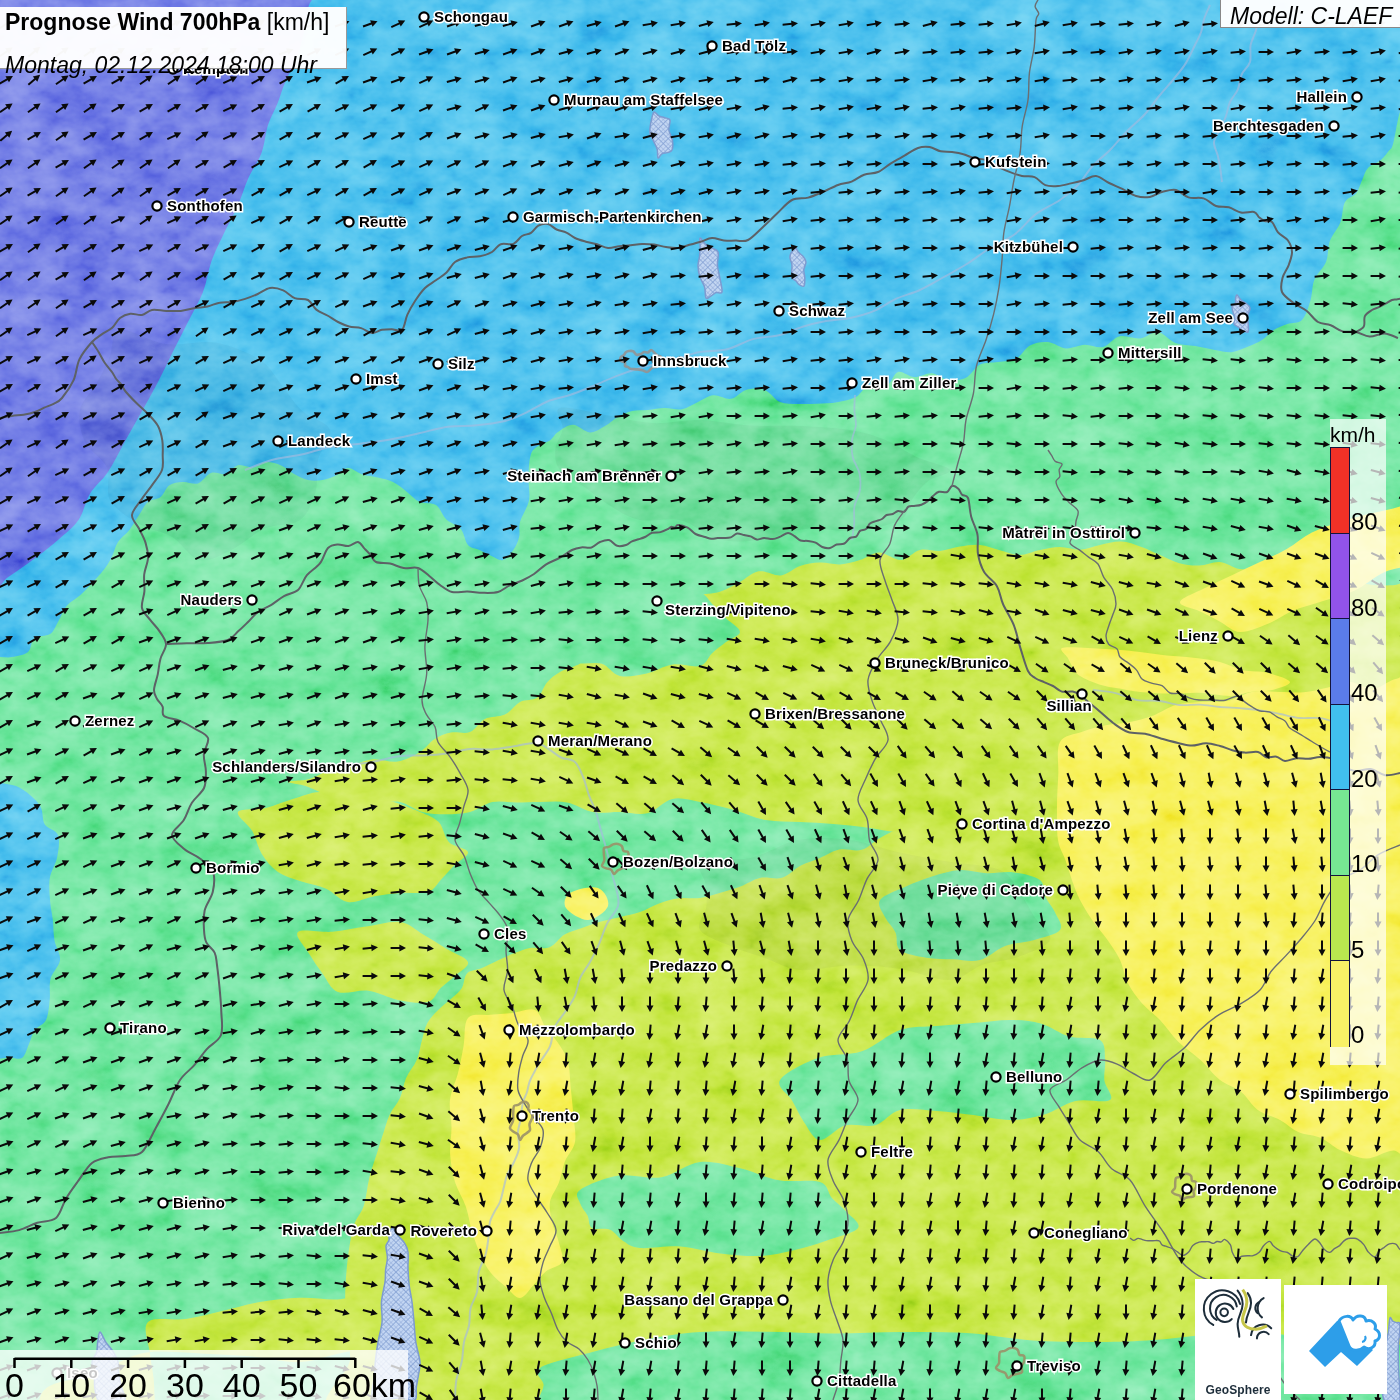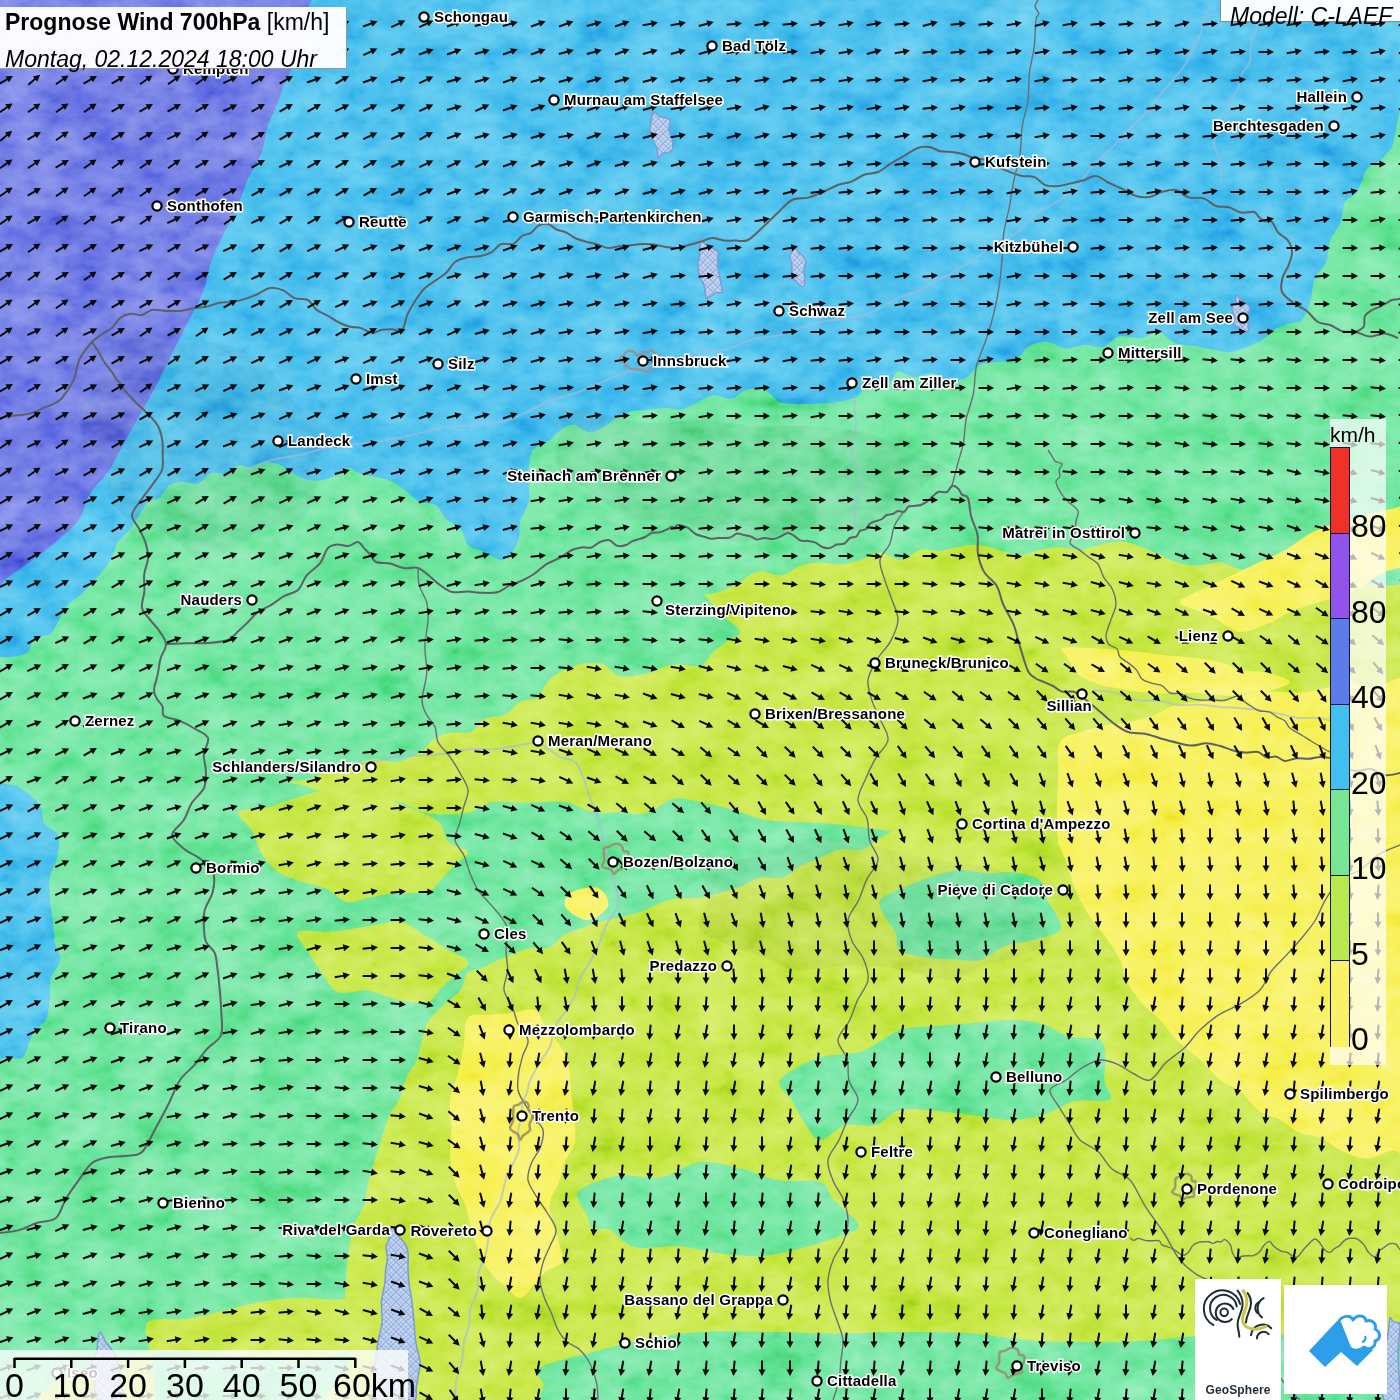--- a/index.html
+++ b/index.html
@@ -1,28 +1,28 @@
 <!DOCTYPE html>
 <html><head><meta charset="utf-8">
 <style>
 html,body{margin:0;padding:0;background:#fff}
 #map{position:relative;width:1400px;height:1400px;overflow:hidden;font-family:"Liberation Sans",sans-serif}
 svg{position:absolute;left:0;top:0}
 .ct{font:bold 15px "Liberation Sans",sans-serif;fill:#000;stroke:#fff;stroke-width:3px;paint-order:stroke;letter-spacing:.2px}
 #title{position:absolute;left:0;top:7px;width:347px;height:62px;background:rgba(255,255,255,.97);border-right:1.5px solid #999;border-bottom:1.5px solid #999;padding:2px 0 0 5px;box-sizing:border-box}
 #title .l1{font-size:23px;font-weight:bold;white-space:nowrap}
 #title .l1 span{font-weight:normal}
-#title .l2{font-size:23px;font-style:italic;margin-top:10px}
-#modell{position:absolute;left:1220px;top:0;width:180px;height:22px;border-left:1.5px solid #888;border-bottom:1.5px solid #888;font-style:italic;font-size:23px;padding:3px 0 0 9px;box-sizing:border-box;background:rgba(255,255,255,.97)}
+#title .l2{font-size:23px;font-style:italic;margin-top:16px}
+#modell{position:absolute;left:1220px;top:0;width:180px;height:28px;border-left:1.5px solid #888;border-bottom:1.5px solid #888;font-style:italic;font-size:23px;padding:3px 0 0 9px;box-sizing:border-box;background:rgba(255,255,255,.97)}
 #legend{position:absolute;left:1330px;top:419px;width:56px;height:646px;background:rgba(255,255,255,.7)}
 #legend .kmh{position:absolute;left:0;top:4px;width:72px;text-align:left;font-size:21px}
 #lbar{position:absolute;left:0;top:28px;width:20px;height:600px;border:1.6px solid #14143c;box-sizing:border-box}
 #lbar div{width:100%;height:85.5px;box-sizing:border-box;border-bottom:1.6px solid #14143c}
 #lbar div:last-child{border-bottom:none}
-.ln{position:absolute;left:21px;width:32px;font-size:32px;line-height:1}
+.ln{position:absolute;left:21px;width:32px;font-size:24px;line-height:1}
 #scale{position:absolute;left:0;top:1350px;width:408px;height:50px;background:rgba(255,255,255,.78)}
 #scale svg{position:absolute;left:0;top:0}
 #geo{position:absolute;left:1195px;top:1279px;width:86px;height:121px;background:#fff;text-align:center}
 #geo .g1{font-size:12px;font-weight:bold;color:#1d2d3a;margin-top:104px;letter-spacing:.1px}
 #geo .g2{font-size:15.5px;color:#c2410c;margin-top:1px}
 #bfx{position:absolute;left:1284px;top:1285px;width:103px;height:109px;background:#fff}
 </style></head><body>
 <div id="map">
 <svg width="1400" height="1400" viewBox="0 0 1400 1400">
 <defs>

